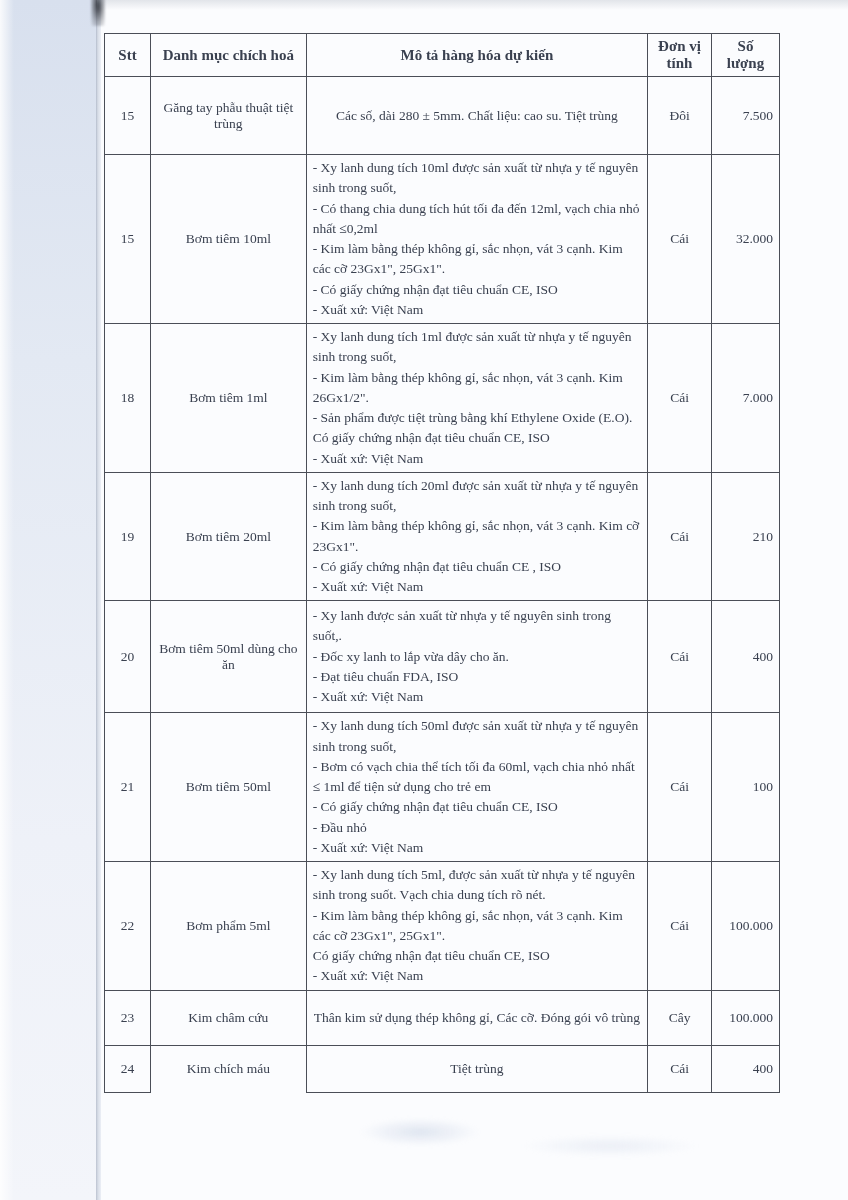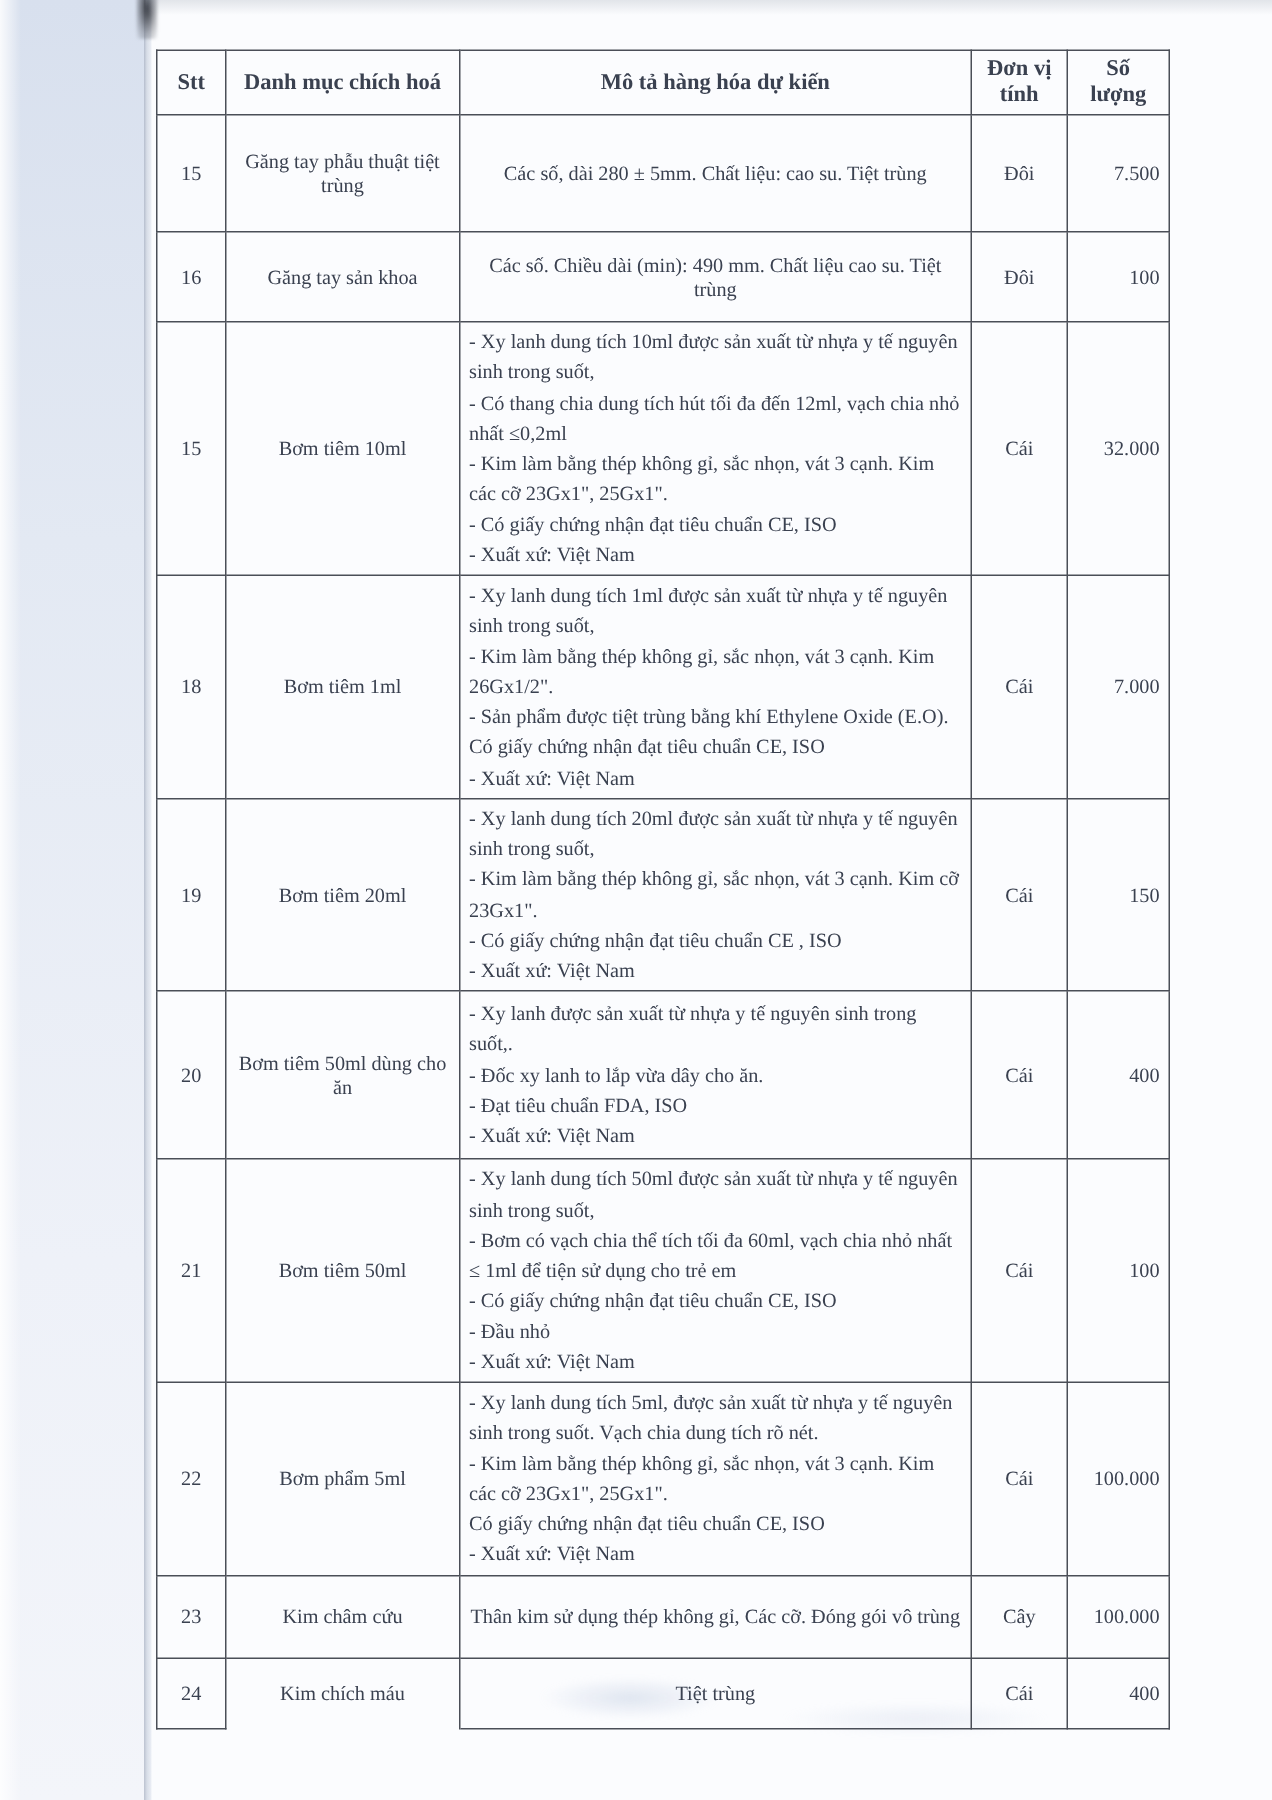--- a/index.html
+++ b/index.html
@@ -98,27 +98,20 @@
     </tr>
   </thead>
   <tbody id="table-body">
       <tr style="height: 78px;">
         <td class="col-stt">15</td>
         <td class="col-cat">Găng tay phẫu thuật tiệt trùng</td>
         <td class="col-desc desc-center">Các số, dài 280 ± 5mm. Chất liệu: cao su. Tiệt trùng</td>
         <td class="col-unit">Đôi</td>
         <td class="col-qty">7.500</td>
       </tr>
-      <tr style="height: 60px;">
-        <td class="col-stt">16</td>
-        <td class="col-cat">Găng tay sản khoa</td>
-        <td class="col-desc desc-center">Các số. Chiều dài (min): 490 mm. Chất liệu cao su. Tiệt trùng</td>
-        <td class="col-unit">Đôi</td>
-        <td class="col-qty">100</td>
-      </tr>
       <tr style="height: 145px;">
         <td class="col-stt">15</td>
         <td class="col-cat">Bơm tiêm 10ml</td>
         <td class="col-desc desc-lines">
           <div class="desc-line">- Xy lanh dung tích 10ml được sản xuất từ nhựa y tế nguyên sinh trong suốt,</div>
           <div class="desc-line">- Có thang chia dung tích hút tối đa đến 12ml, vạch chia nhỏ nhất ≤0,2ml</div>
           <div class="desc-line">- Kim làm bằng thép không gỉ, sắc nhọn, vát 3 cạnh. Kim các cỡ 23Gx1", 25Gx1".</div>
           <div class="desc-line">- Có giấy chứng nhận đạt tiêu chuẩn CE, ISO</div>
           <div class="desc-line">- Xuất xứ: Việt Nam</div>
         </td>
@@ -140,21 +133,21 @@
       <tr style="height: 120px;">
         <td class="col-stt">19</td>
         <td class="col-cat">Bơm tiêm 20ml</td>
         <td class="col-desc desc-lines">
           <div class="desc-line">- Xy lanh dung tích 20ml được sản xuất từ nhựa y tế nguyên sinh trong suốt,</div>
           <div class="desc-line">- Kim làm bằng thép không gỉ, sắc nhọn, vát 3 cạnh. Kim cỡ 23Gx1".</div>
           <div class="desc-line">- Có giấy chứng nhận đạt tiêu chuẩn CE , ISO</div>
           <div class="desc-line">- Xuất xứ: Việt Nam</div>
         </td>
         <td class="col-unit">Cái</td>
-        <td class="col-qty">150</td>
+        <td class="col-qty">210</td>
       </tr>
       <tr style="height: 112px;">
         <td class="col-stt">20</td>
         <td class="col-cat">Bơm tiêm 50ml dùng cho ăn</td>
         <td class="col-desc desc-lines">
           <div class="desc-line">- Xy lanh được sản xuất từ nhựa y tế nguyên sinh trong suốt,.</div>
           <div class="desc-line">- Đốc xy lanh to lắp vừa dây cho ăn.</div>
           <div class="desc-line">- Đạt tiêu chuẩn FDA, ISO</div>
           <div class="desc-line">- Xuất xứ: Việt Nam</div>
         </td>

